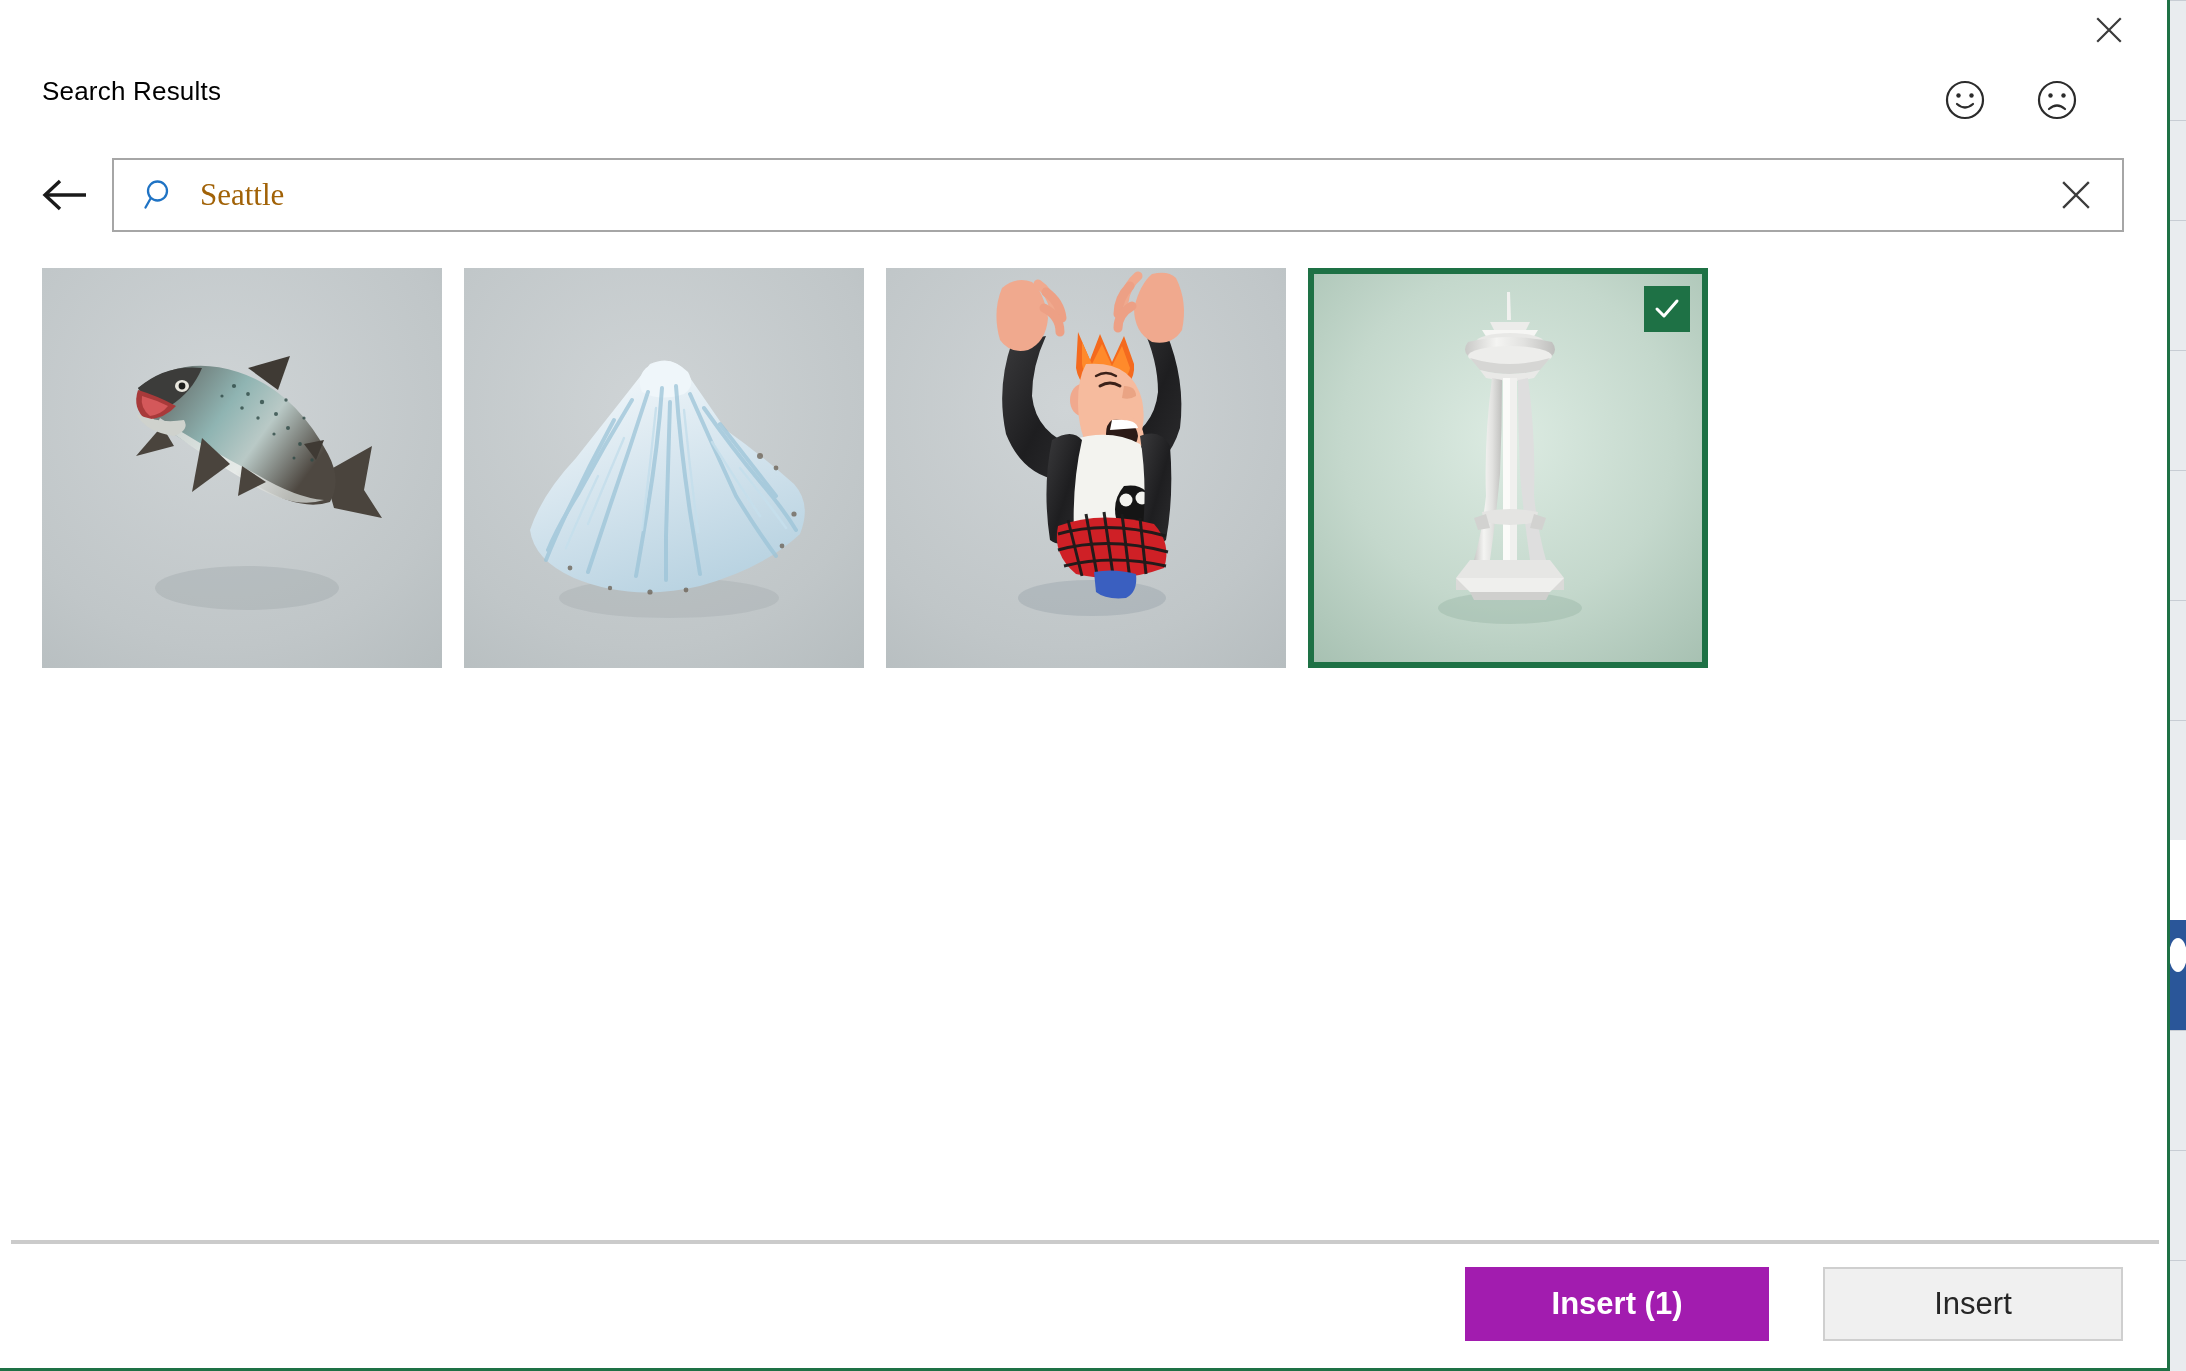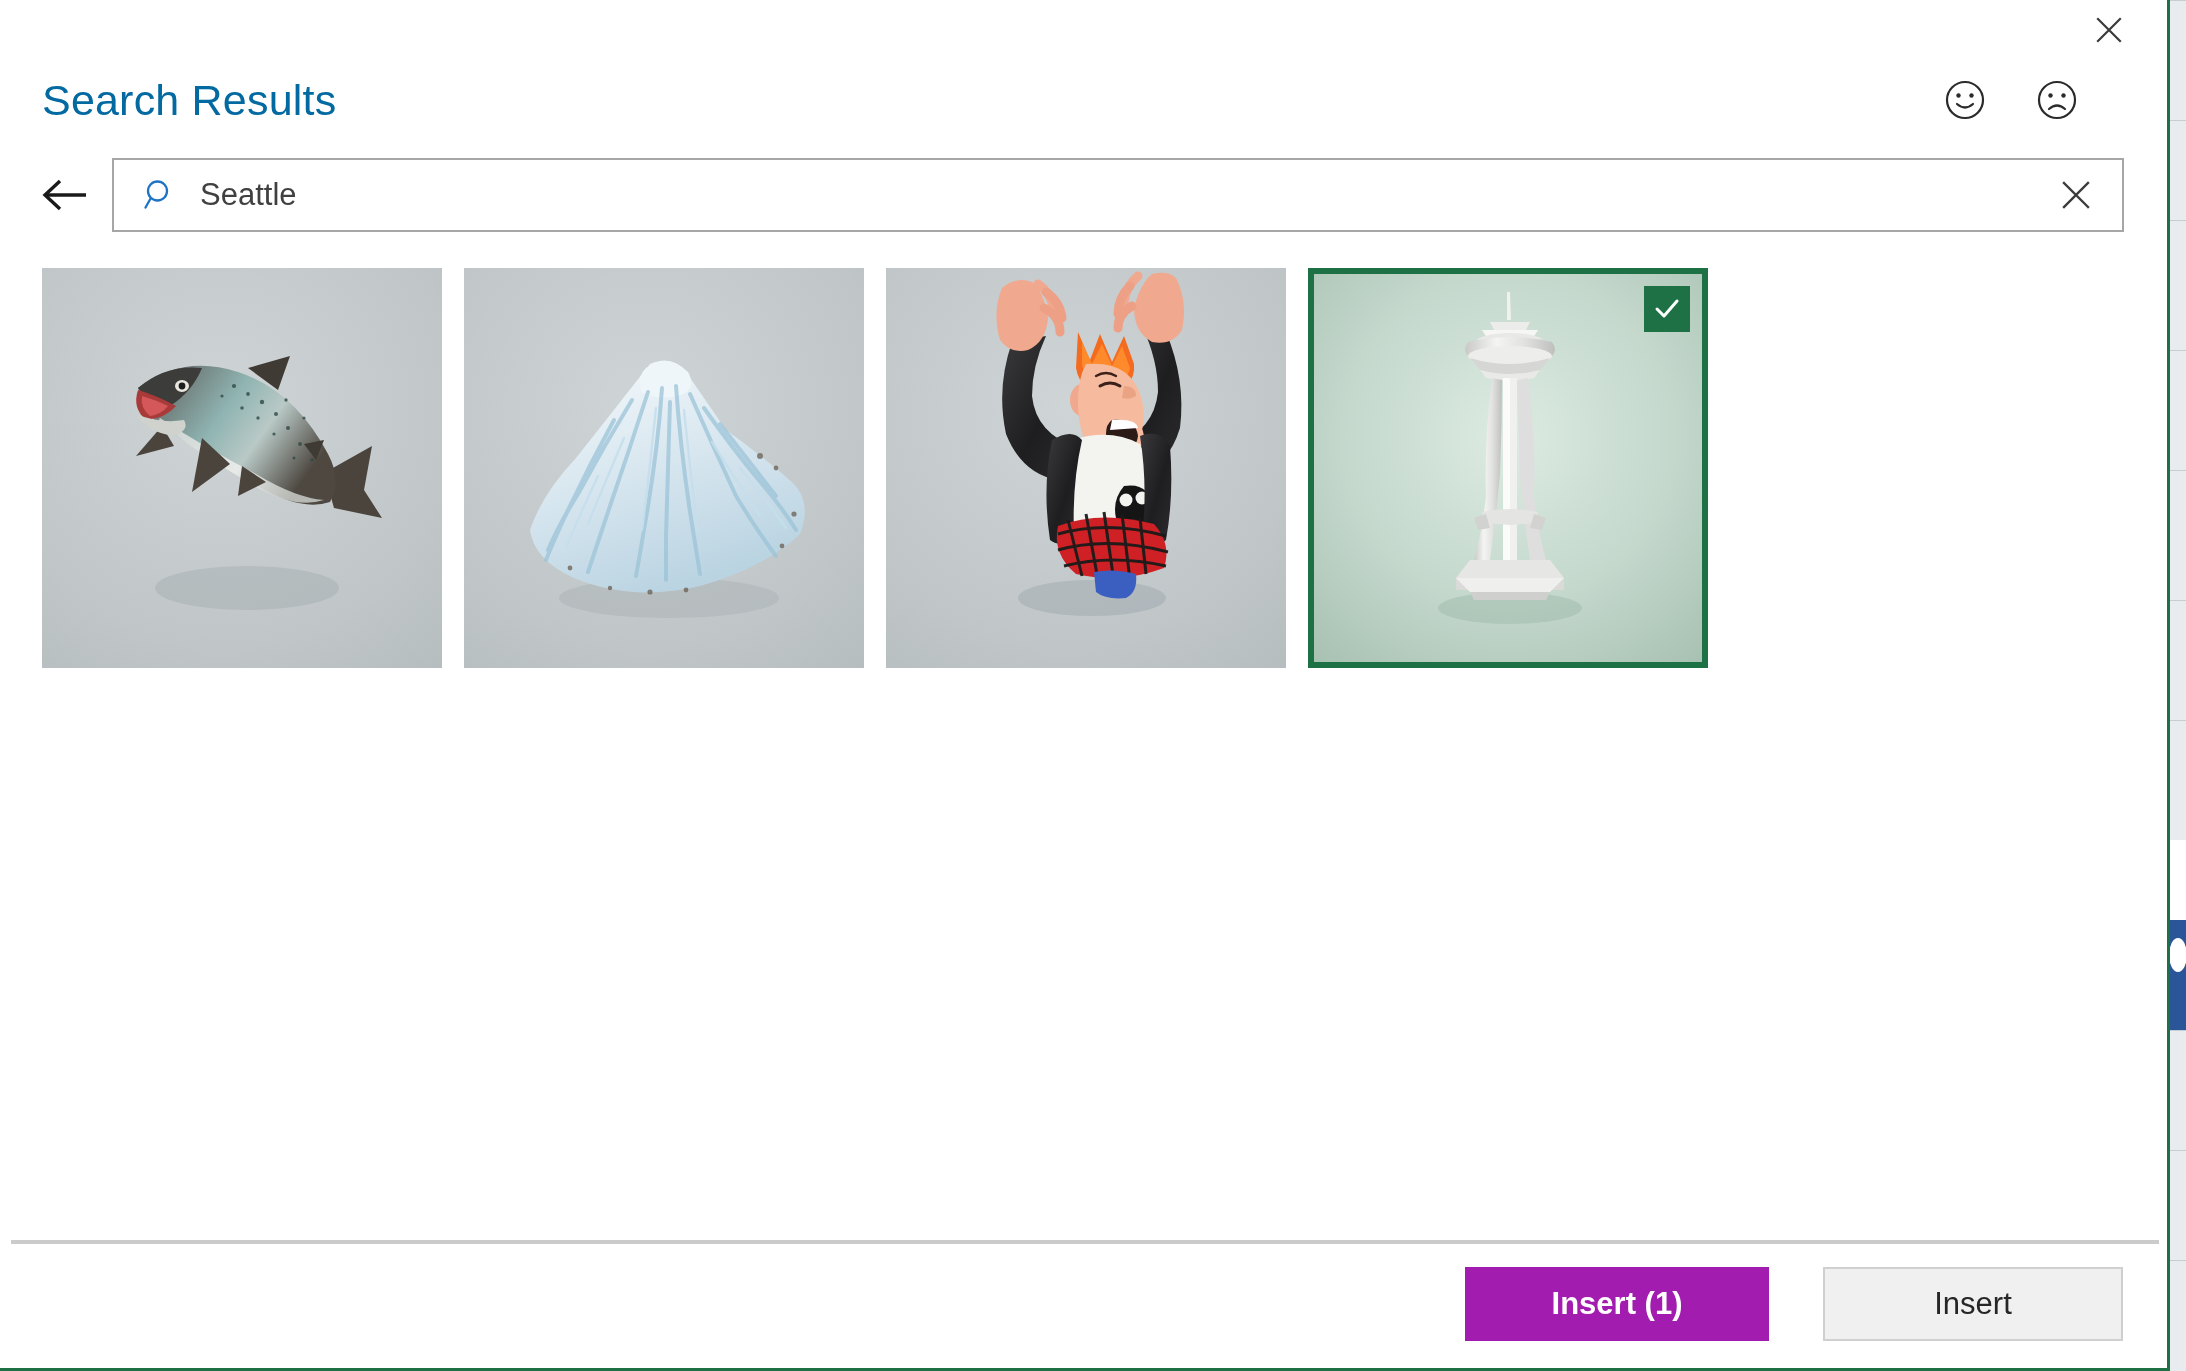--- a/index.html
+++ b/index.html
@@ -74,22 +74,22 @@
     justify-content: center;
     cursor: pointer;
   }
   .close-btn svg { display: block; }
 
   
   .dialog-title {
     position: absolute;
     left: 42px;
     top: 76px;
-    font-size: 43px;
-    color: #0369a1;
+    font-size: 26px;
+    color: #000000;
     letter-spacing: 0.2px;
     white-space: nowrap;
   }
 
   .feedback-group {
     position: absolute;
     right: 88px;
     top: 78px;
     display: flex;
     gap: 48px;
@@ -141,23 +141,23 @@
     flex: none;
     display: flex;
     align-items: center;
     justify-content: center;
   }
   .search-input {
     flex: 1 1 auto;
     border: none;
     outline: none;
     background: transparent;
-    font-family: Liberation Sans, sans-serif;
+    font-family: Liberation Serif, serif;
     font-size: 31px;
-    color: #404040;
+    color: #a16207;
     margin-left: 22px;
     padding: 0;
     height: 100%;
   }
   .clear-btn {
     flex: none;
     width: 60px;
     height: 60px;
     margin-right: 16px;
     display: flex;

